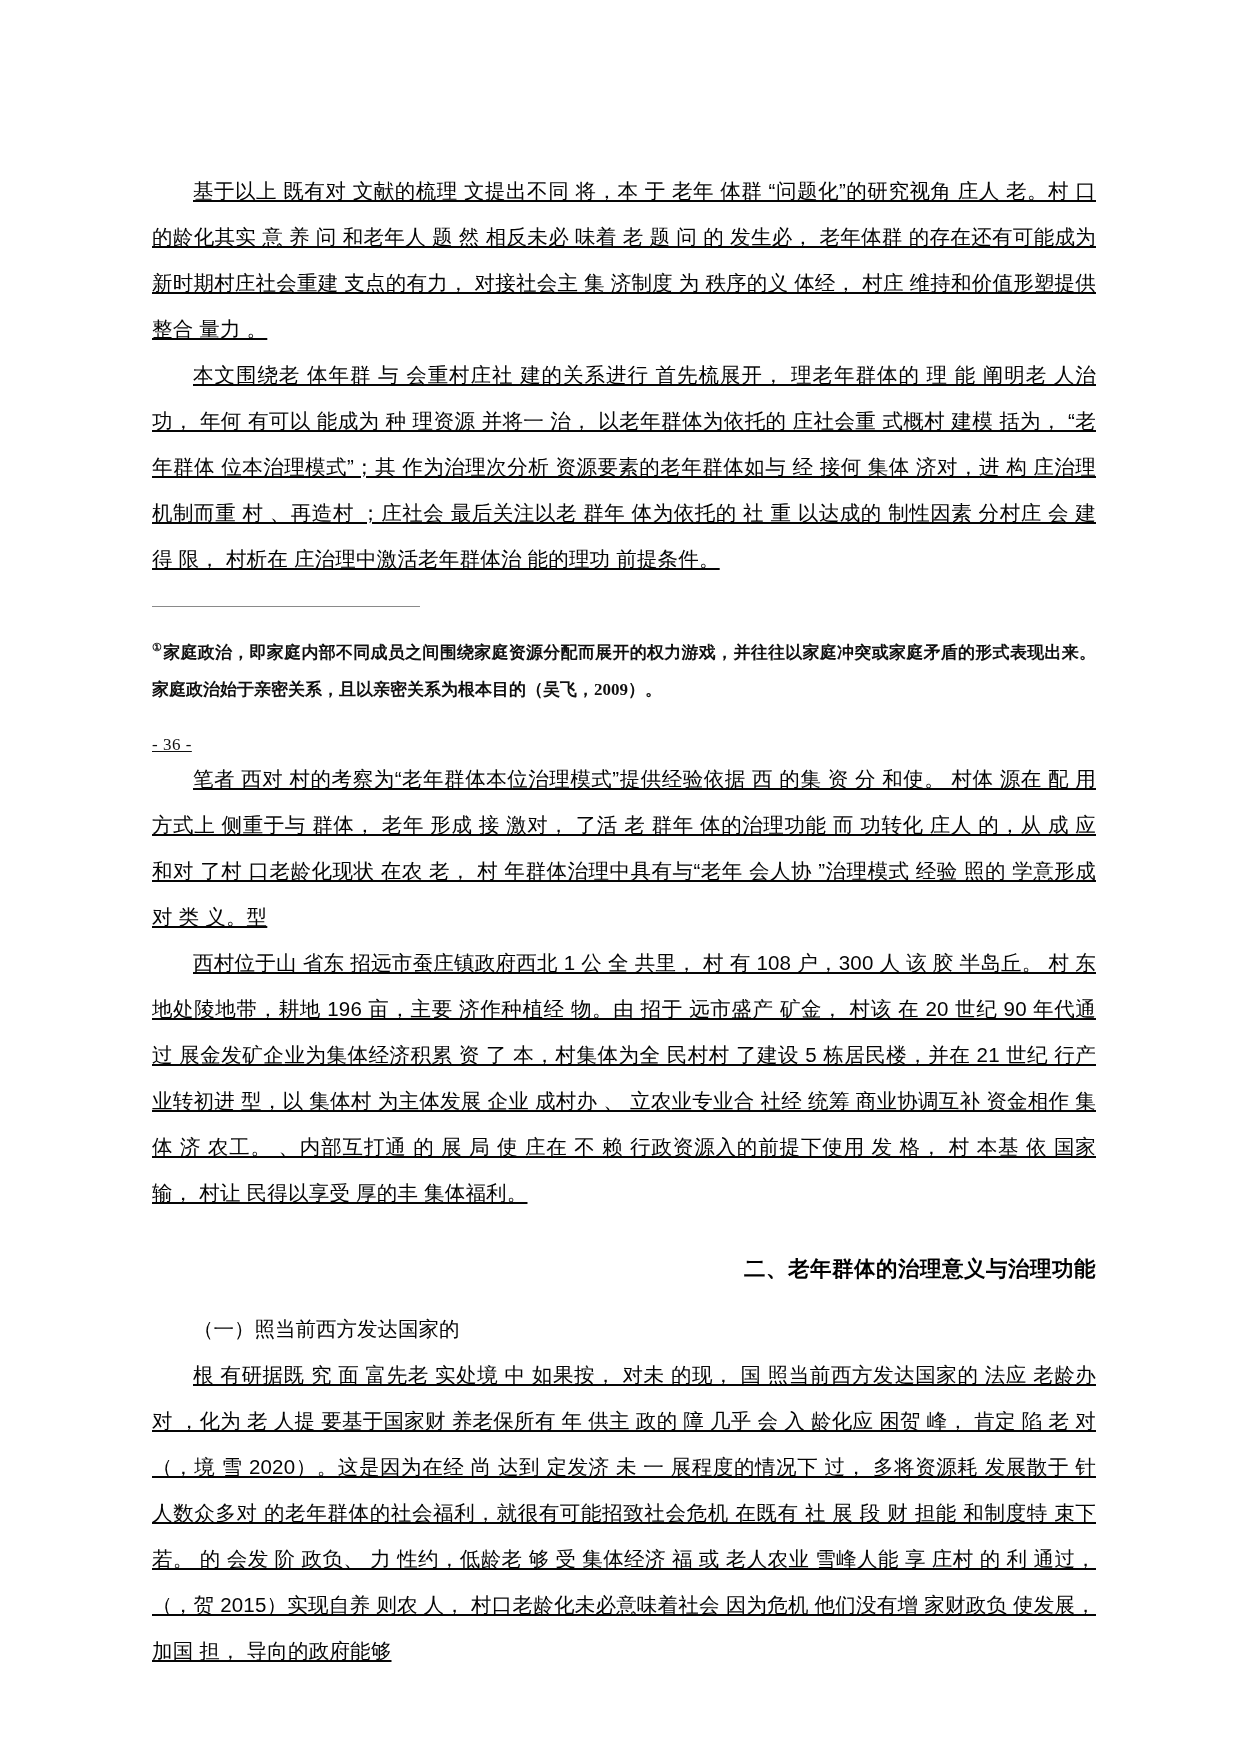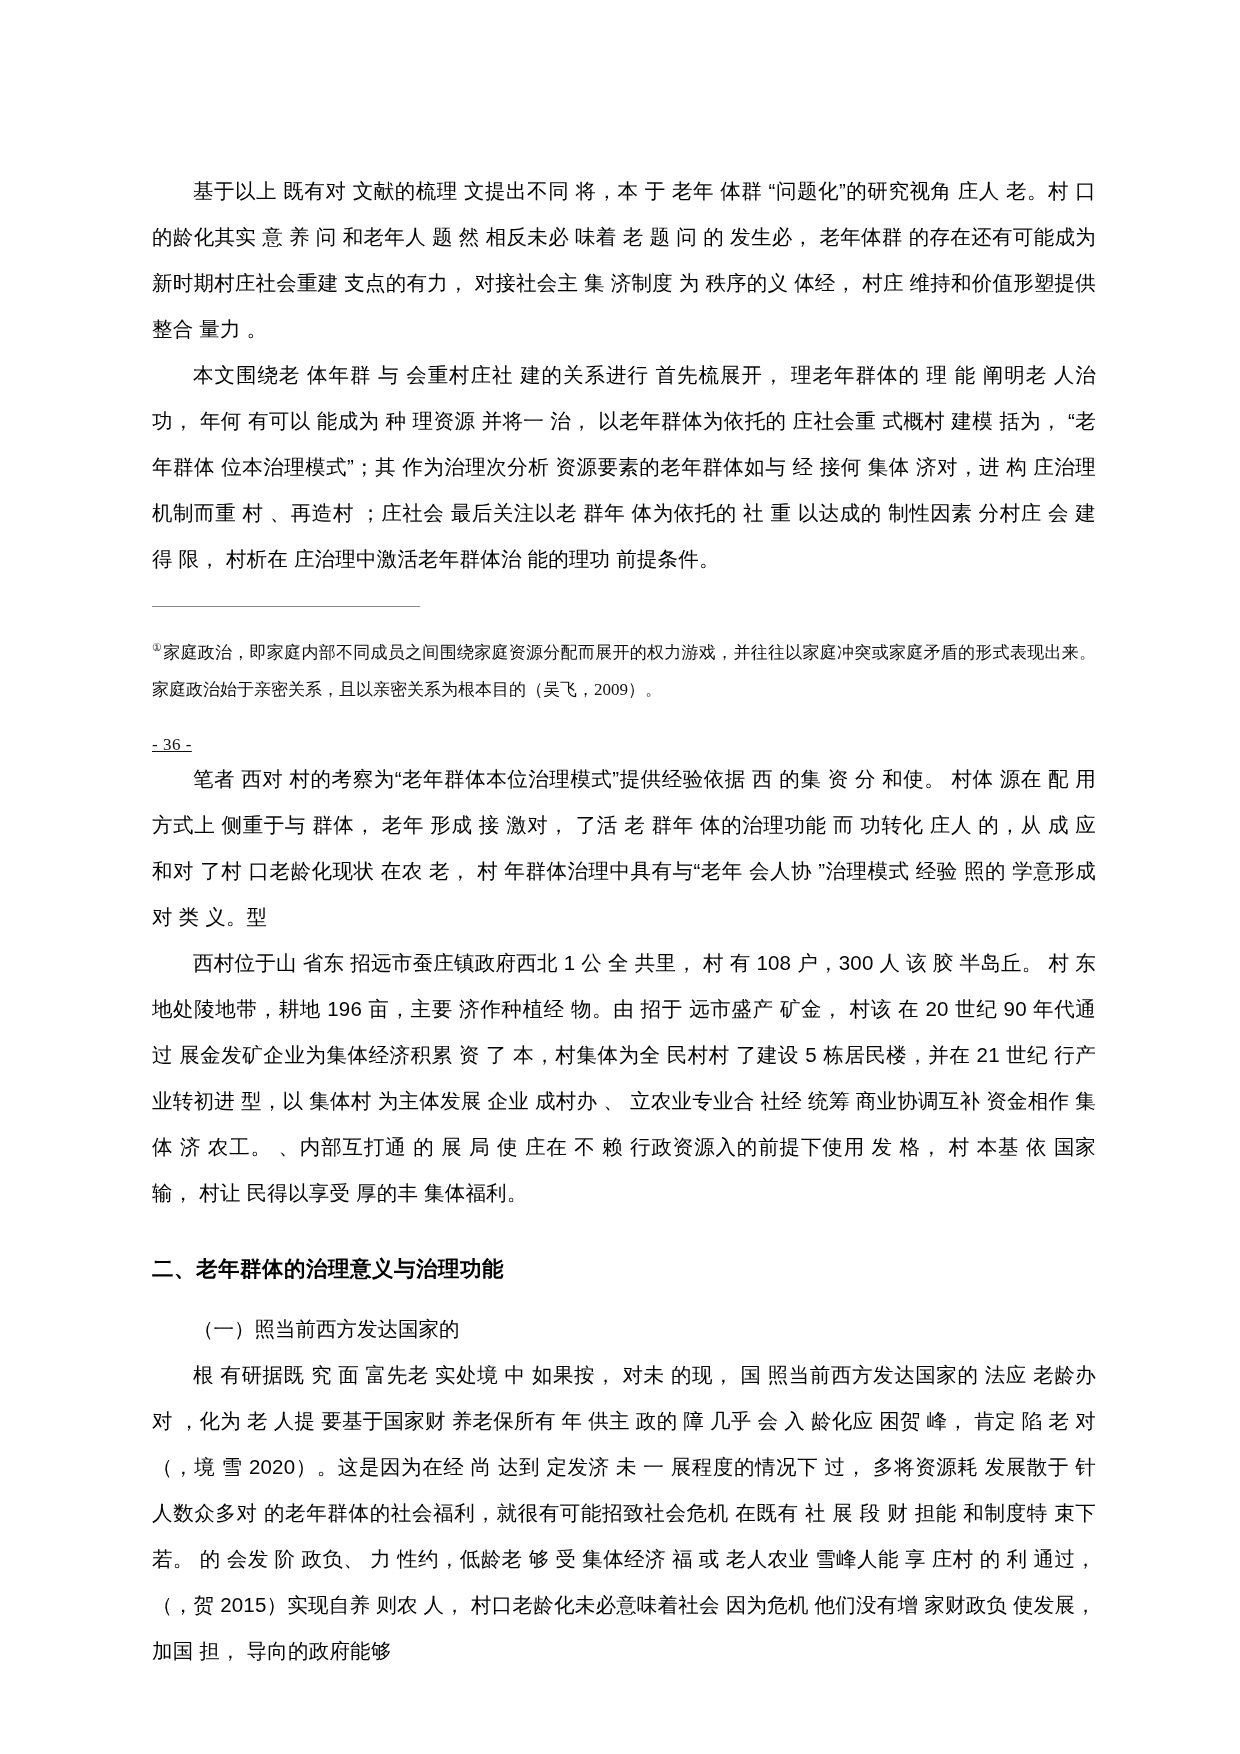--- a/index.html
+++ b/index.html
@@ -34,58 +34,60 @@
   p.body-para {
     margin: 0;
     font-size: 20.5px;
     line-height: 46px;
     text-align: justify;
     text-justify: inter-character;
     text-indent: 2em;
     letter-spacing: 0.2px;
     color: #050505;
     word-break: break-all;
+    text-decoration: underline;
   }
   
   .footnote-rule {
     width: 268px;
     height: 0;
     border-top: 1px solid #8a8a8a;
     margin: 24px 0 0 0;
   }
   .footnote {
     margin: 22px 0 0 0;
     font-family: "Liberation Serif", "DejaVu Serif", serif;
     font-size: 17px;
     line-height: 37px;
     text-align: justify;
     text-justify: inter-character;
     color: #101010;
     word-break: break-all;
+    font-weight: bold;
   }
   .footnote .fn-marker {
     font-size: 11px;
     vertical-align: super;
     margin-right: 1px;
   }
   .page-number {
     margin: 26px 0 0 0;
     font-size: 17px;
     line-height: 22px;
     font-family: "Liberation Serif", "DejaVu Serif", serif;
     color: #101010;
     letter-spacing: 0.5px;
     text-decoration: underline;
   }
   h2.section-heading {
     margin: 30px 0 14px 0;
     font-size: 21.5px;
     line-height: 46px;
     font-weight: bold;
-    text-align: left;
+    text-align: right;
     letter-spacing: 0.5px;
     color: #000000;
   }
   p.sub-heading {
     margin: 0;
     font-size: 20.5px;
     line-height: 46px;
     text-indent: 2em;
     color: #050505;
   }

